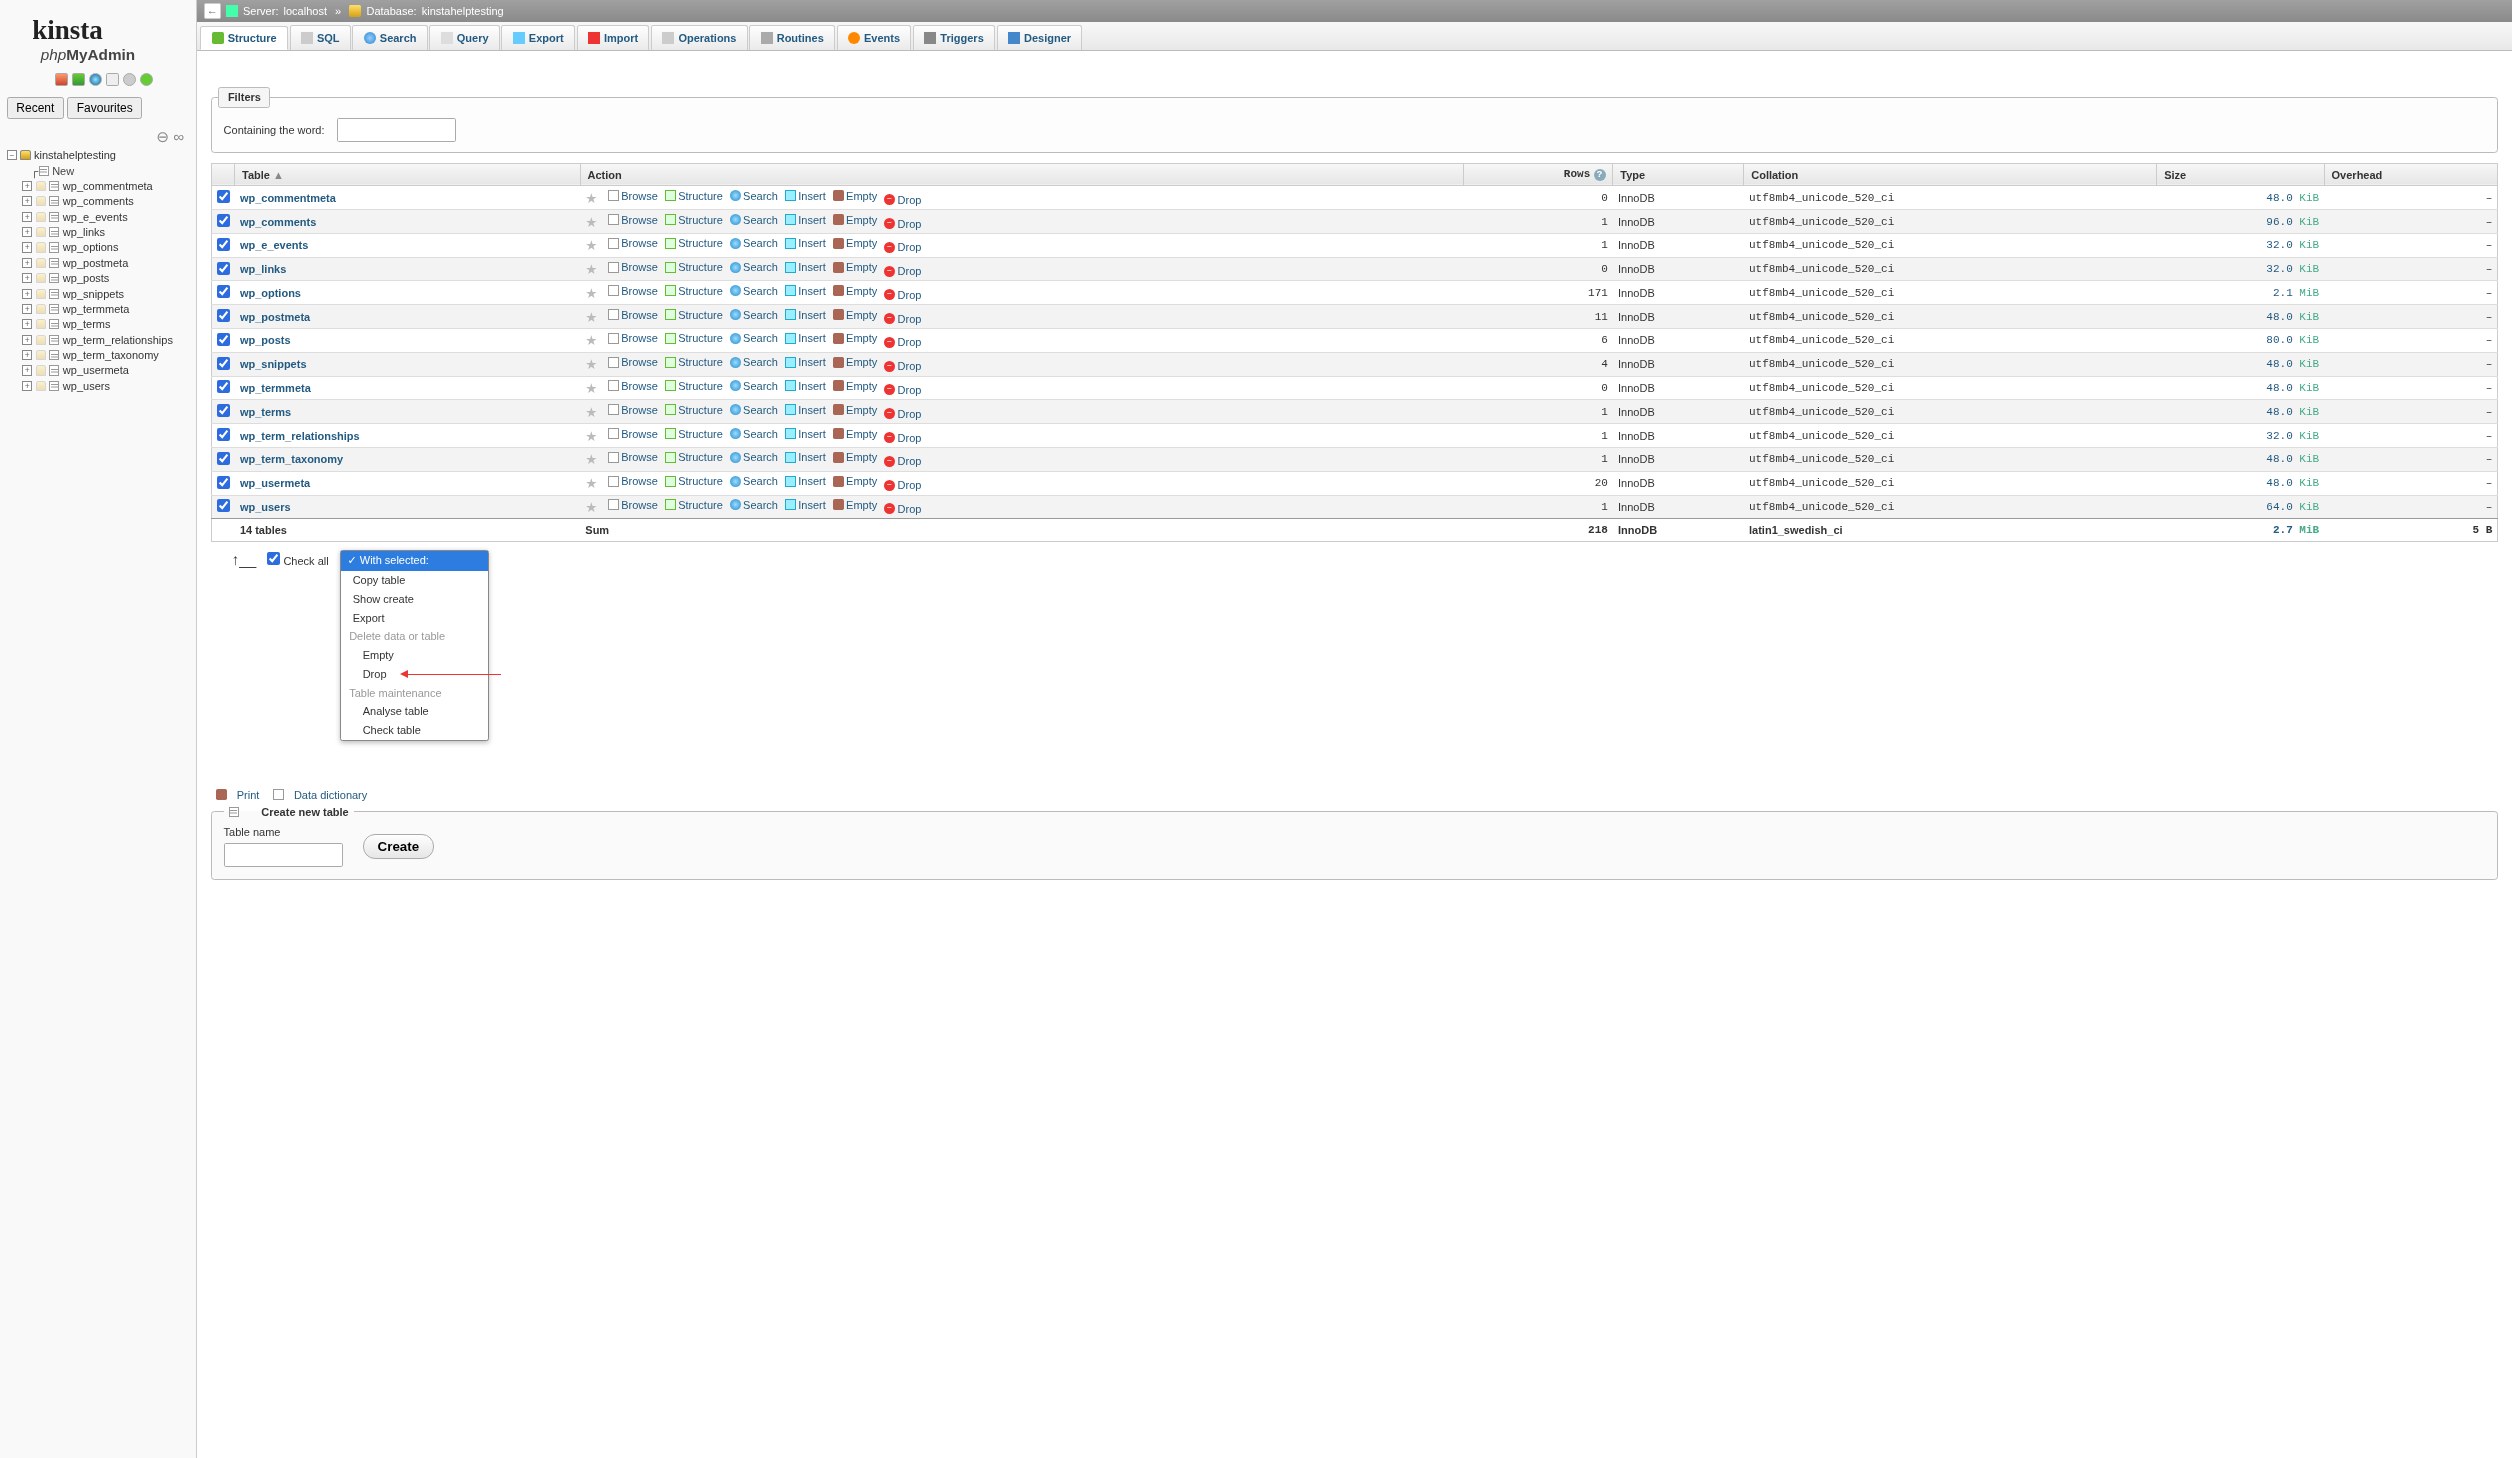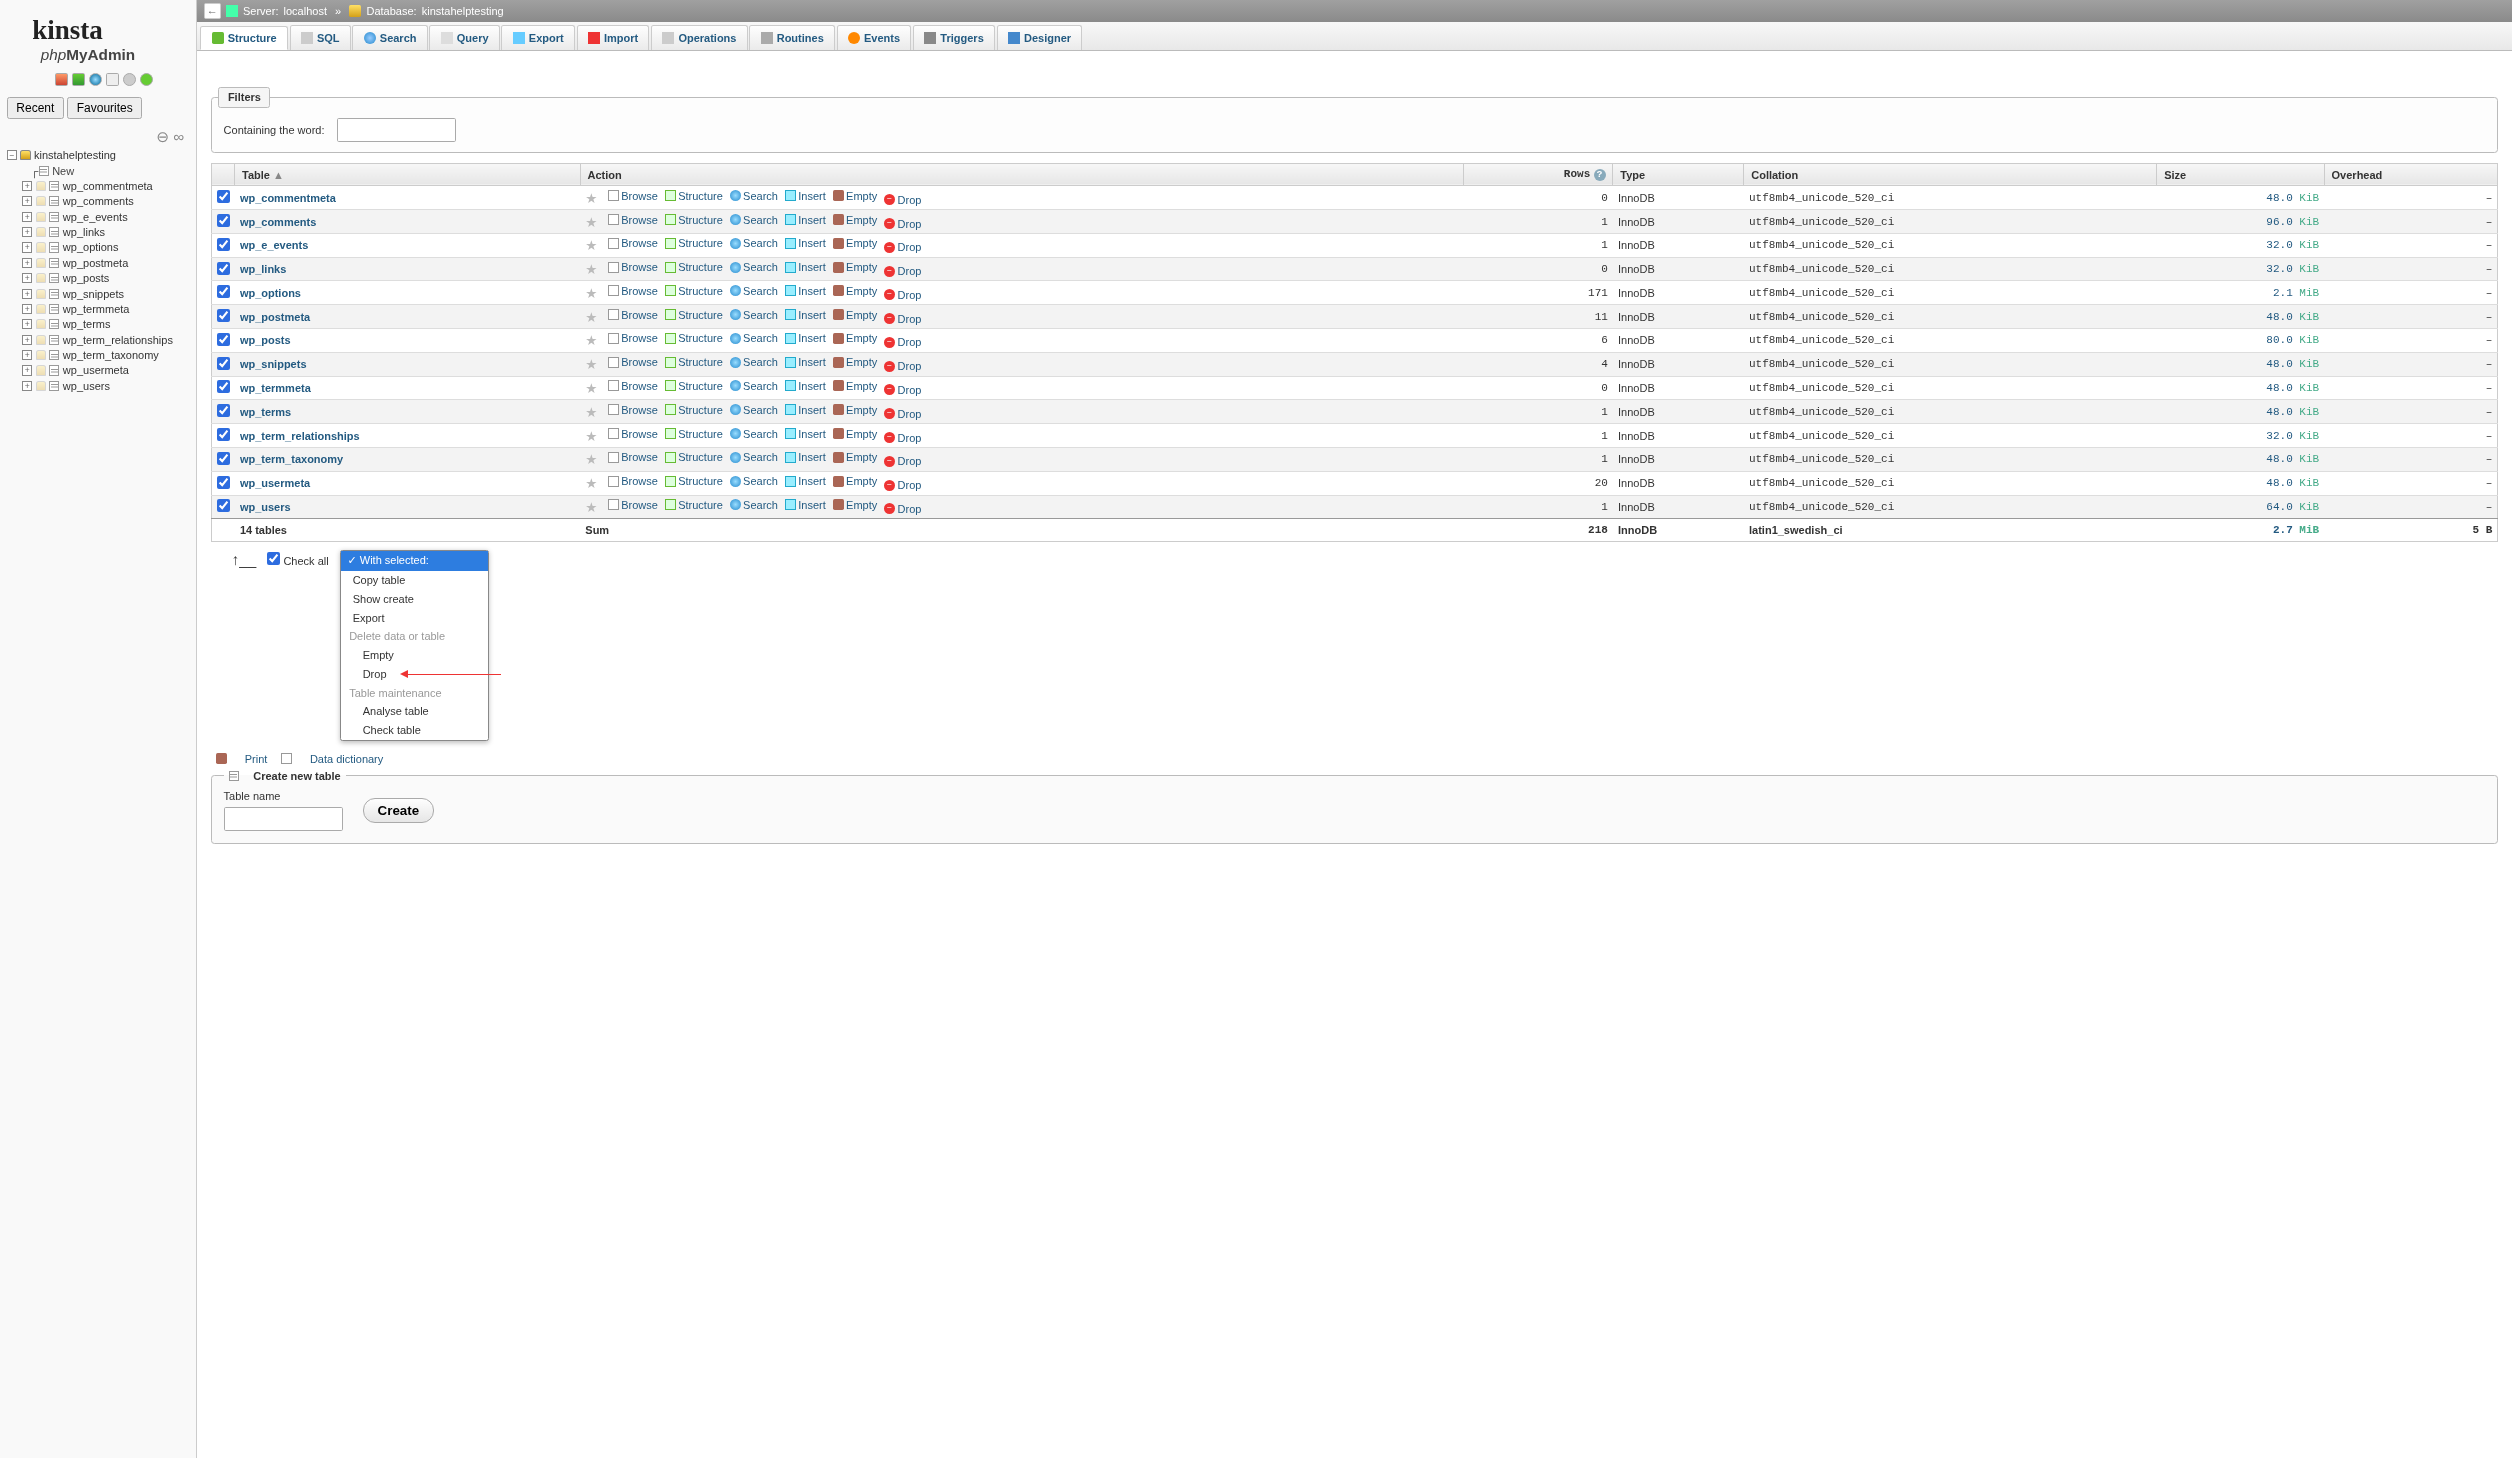--- a/index.html
+++ b/index.html
@@ -48,23 +48,23 @@
 .act { color:#235a81; cursor:pointer; display:inline-flex; align-items:center; gap:2.5px; }
 .act + .act { margin-left:6.8px; }
 .rnum { text-align:right; font-family:"Courier New",monospace; }
 .mono { font-family:"Courier New",monospace; }
 .size-num { font-family:"Courier New",monospace; color:#235a81; text-align:right; }
 .size-unit { font-family:"Courier New",monospace; color:#4a8; }
 tr.sum td { border-top:1.7px solid #999; font-weight:bold; background:#fff; padding:5.1px 5.1px; }
 .under-bar { display:flex; align-items:center; gap:11px; padding:8.5px 5.1px;margin-left:16px; }
 .arrow-up { font-size:15.3px; color:#333; }
 .print-row { display:flex; align-items:center; gap:13.6px; padding:5.1px; }
-.print-row .lnk { color:#235a81; cursor:pointer; display:flex; align-items:center; gap:18px; }
+.print-row .lnk { color:#235a81; cursor:pointer; display:flex; align-items:center; gap:10px;margin-top:36px; }
 fieldset.newtbl { border:0.8px solid #bbb; border-radius:3.4px; padding:8.5px 12px 12px; background:#fafafa; }
-fieldset.newtbl legend { font-weight:bold; padding:0 5.1px; display:flex; align-items:center; gap:11px; font-size:11px; }
+fieldset.newtbl legend { font-weight:bold; padding:0 5.1px; display:flex; align-items:center; gap:19px; font-size:11px; }
 .newtbl-body { display:flex; gap:20.4px; align-items:center; flex-wrap:wrap; }
 .newtbl-body label { display:block; margin-bottom:5.1px; }
 .newtbl-body input[type=text] { border:0.8px solid #aaa; padding:3.4px; width:119px; border-radius:1.7px; }
 .create-btn { padding:4.2px 13.6px; border:0.8px solid #aaa; border-radius:12px; background:linear-gradient(#fefefe,#e6e6e6); cursor:pointer; font-weight:bold; }
 .dropdown { position:absolute; background:#fff; border:0.8px solid #888; border-radius:2.5px; box-shadow:0 1.7px 5.1px rgba(0,0,0,0.25); font-size:11px; width:149px; z-index:100; }
 .dropdown .dd-head { background:#2d7de0; color:#fff; padding:3.4px 6.8px; }
 .dropdown .dd-item { padding:3.4px 12px; cursor:pointer; }
 .dropdown .dd-group { padding:3.4px 8.5px; color:#999; cursor:default; }
 .red-arrow { position:absolute; color:#e33; font-size:12px; display:flex; align-items:center; }
 .red-arrow .line { width:93px; height:1.7px; background:#e33; }

